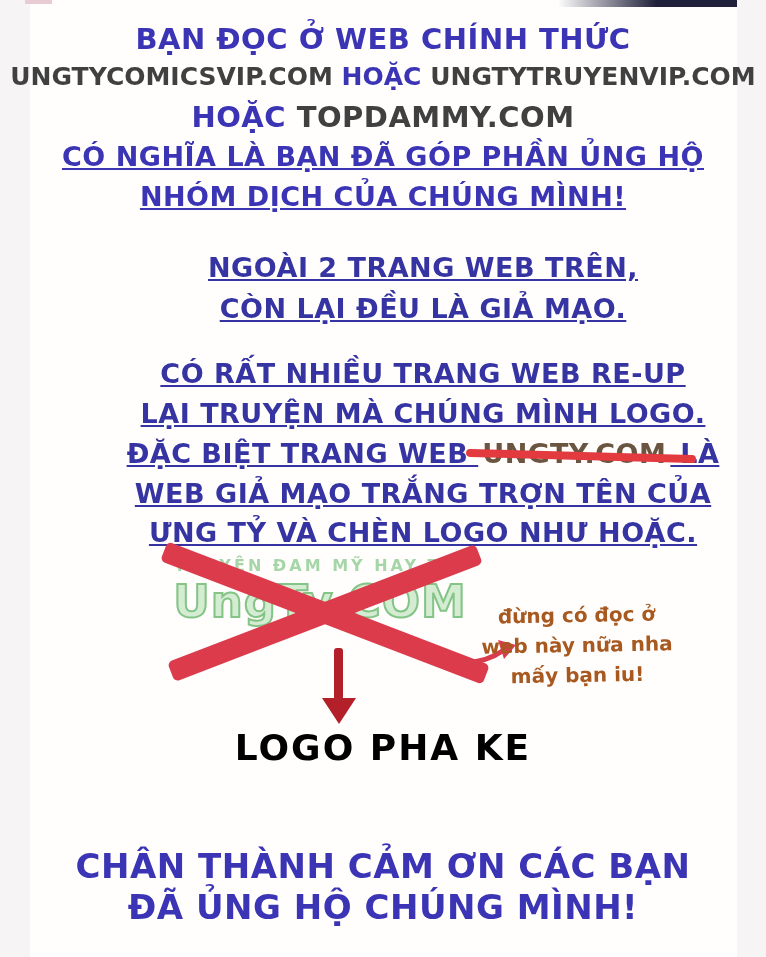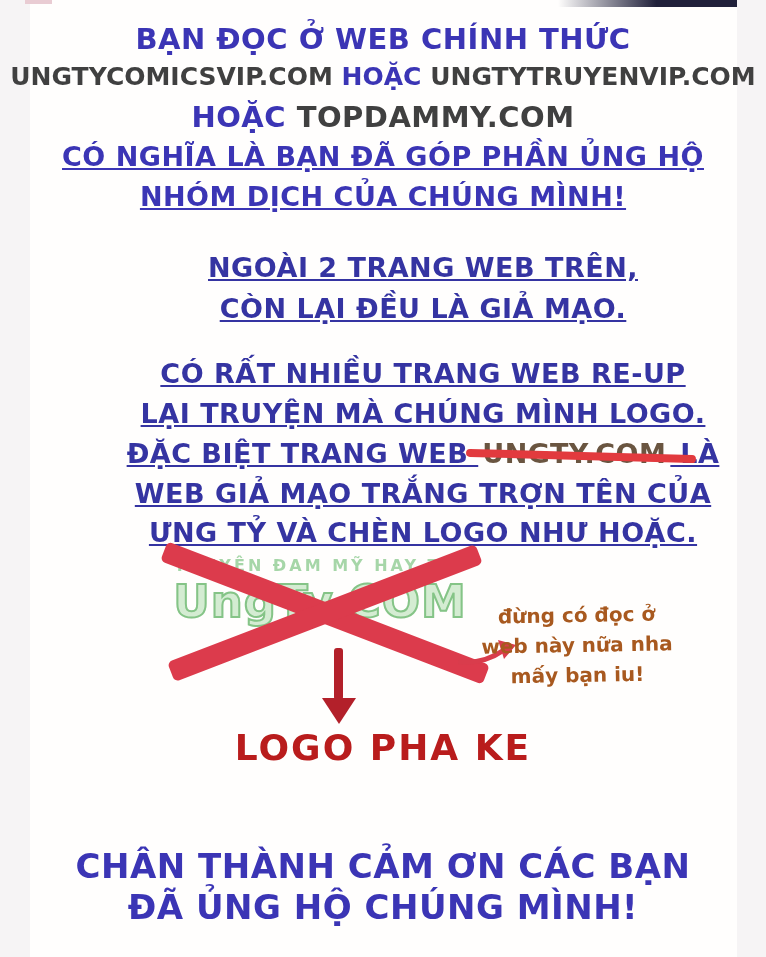--- a/index.html
+++ b/index.html
@@ -74,21 +74,21 @@
   .down-arrow-stem{
     position:absolute;left:334px;top:648px;width:9px;height:52px;
     background:#b3202a;border-radius:3px;
   }
   .down-arrow-head{
     position:absolute;left:322px;top:698px;width:0;height:0;
     border-left:17px solid transparent;border-right:17px solid transparent;
     border-top:26px solid #b3202a;
   }
   .fake-label{
-    top:727px;font-size:36px;letter-spacing:2px;color:#b91c1c;
+    top:727px;font-size:36px;letter-spacing:2px;color:#000000;
   }
 </style>
 </head>
 <body>
 
 <div class="content"></div>
 <div class="pink-sliver"></div>
 <div class="navy-strip"></div>
 
 <div class="line c-blue fs-head" style="top:22px">BẠN ĐỌC Ở WEB CHÍNH THỨC</div>

